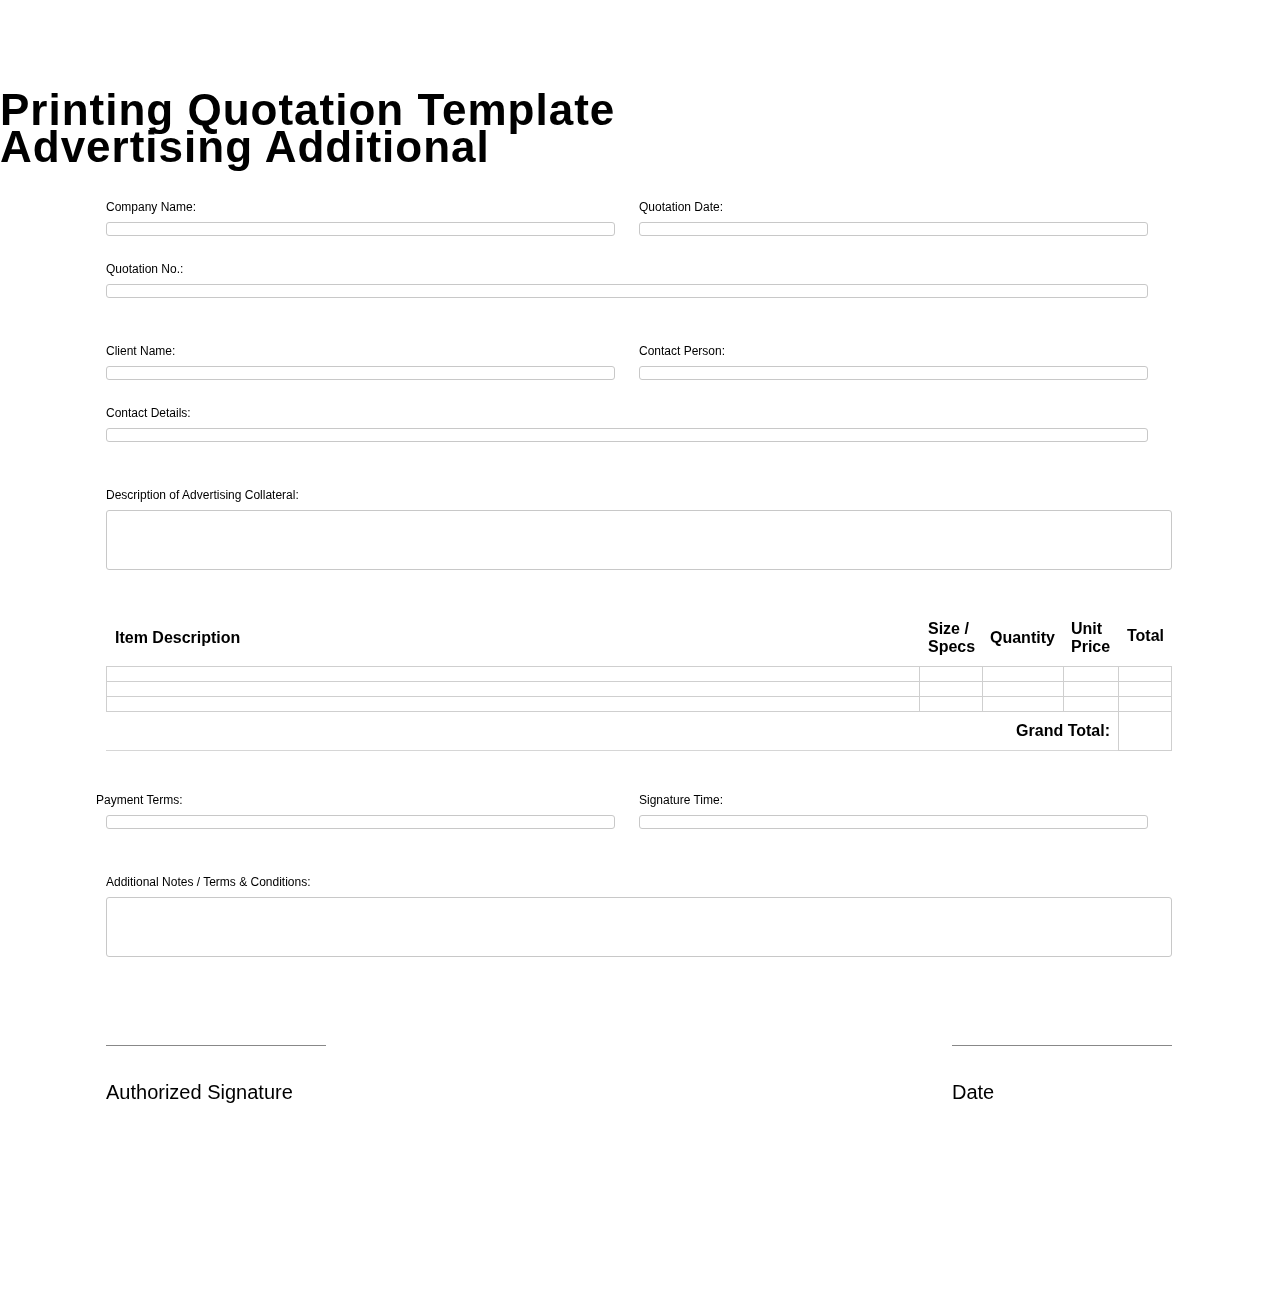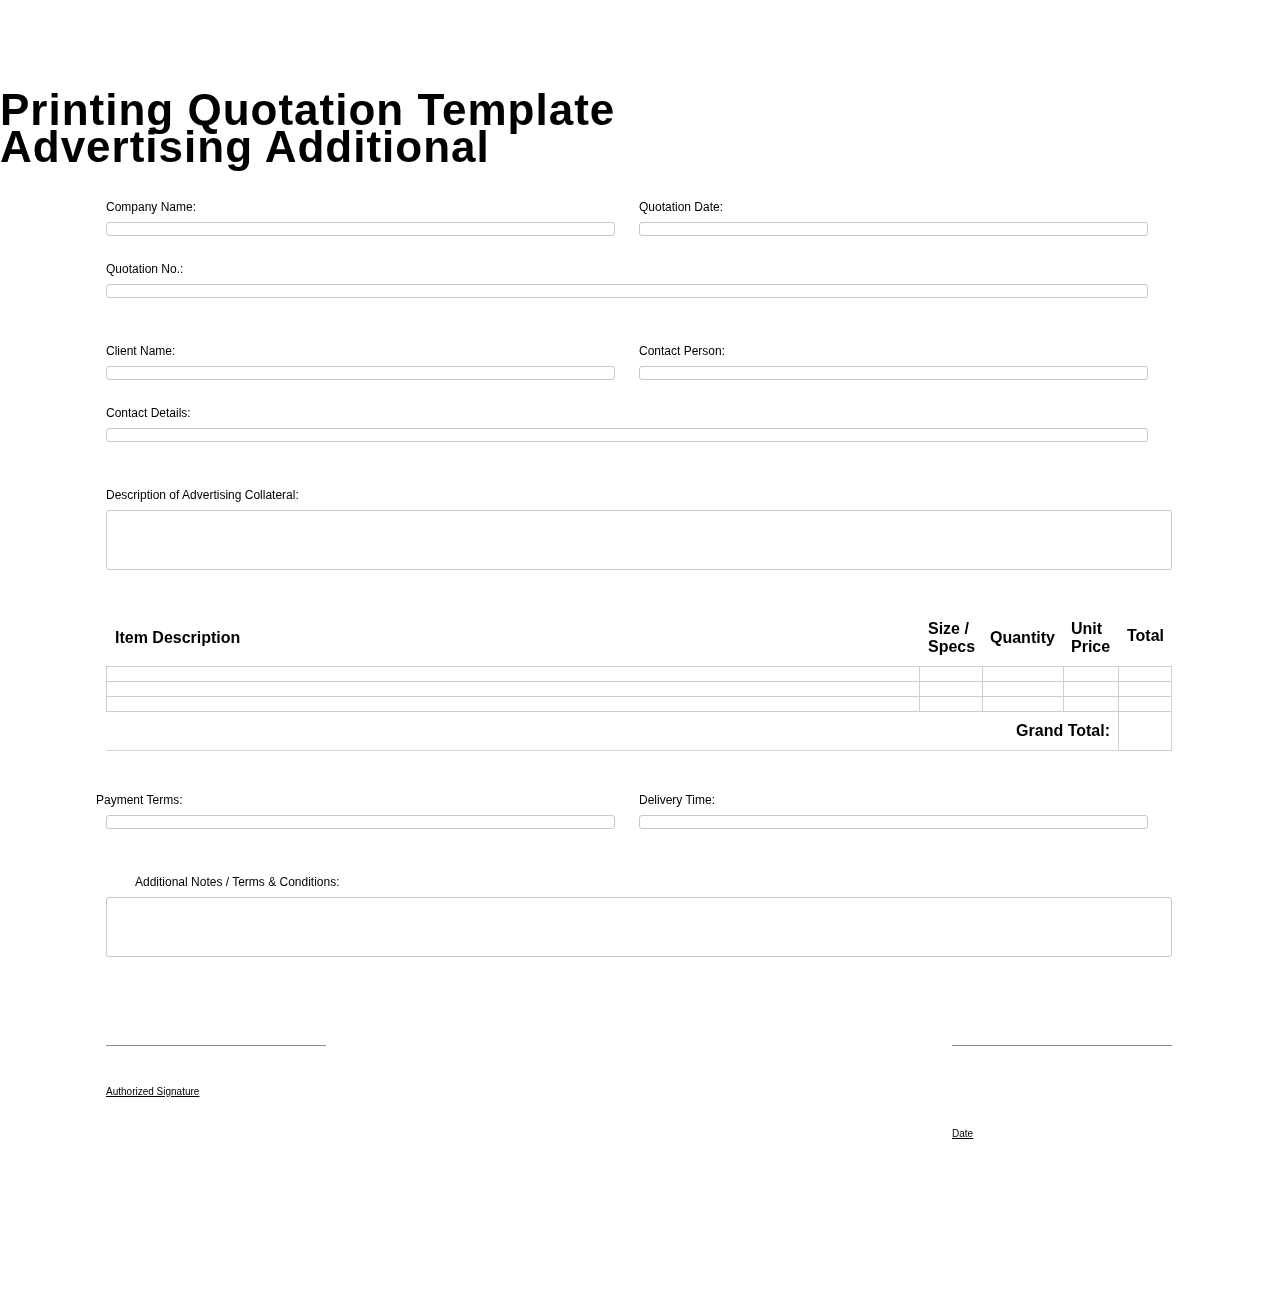--- a/index.html
+++ b/index.html
@@ -4,21 +4,21 @@
 <style>
   html, body { margin:0; padding:0; background:#fff; }
   body { width:1278px; height:1300px; position:relative; font-family:"Liberation Sans", sans-serif; color:#000; }
   .title { position:absolute; left:0; width:1244px; text-align:left; font-weight:bold; font-size:44px; letter-spacing:1px; line-height:37px; }
   .lbl { position:absolute; font-size:12px; line-height:18px; }
   .inp { position:absolute; height:14px; border:1px solid #c8c8c8; border-radius:3px; box-sizing:border-box; background:#fff; }
   .area { position:absolute; border:1px solid #c8c8c8; border-radius:3px; box-sizing:border-box; background:#fff; }
   .th { position:absolute; font-weight:bold; font-size:16px; line-height:18px; }
   .cell { position:absolute; border:1px solid #cfcfcf; box-sizing:border-box; }
   .sigline { position:absolute; height:1px; background:#888; }
-  .small { position:absolute; font-size:10px; line-height:16px;text-decoration:underline; }
+  .small { position:absolute; font-size:20px; line-height:16px; }
 </style>
 </head>
 <body>
 
 <div>
   <div class="title" style="top:91px;">Printing Quotation Template</div>
   <div class="title" style="top:128px;">Advertising Additional</div>
 
   <div class="lbl" style="left:106px; top:198px;">Company Name:</div>
   <div class="inp" style="left:106px; top:222px; width:509px;"></div>
@@ -72,23 +72,23 @@
     <div class="cell" style="left:1063px; top:696px; width:56px; height:16px;"></div>
     <div class="cell" style="left:1118px; top:696px; width:54px; height:16px;"></div>
   </div>
 
   <div style="position:absolute; left:106px; top:750px; width:1066px; height:1px; background:#d6d6d6;"></div>
   <div class="th" style="left:900px; width:210px; text-align:right; top:722px;">Grand Total:</div>
   <div class="cell" style="left:1118px; top:711px; width:54px; height:40px;"></div>
 
   <div class="lbl" style="left:96px; top:791px;">Payment Terms:</div>
   <div class="inp" style="left:106px; top:815px; width:509px;"></div>
-  <div class="lbl" style="left:639px; top:791px;">Delivery Time:</div>
+  <div class="lbl" style="left:639px; top:791px;">Signature Time:</div>
   <div class="inp" style="left:639px; top:815px; width:509px;"></div>
 
-  <div class="lbl" style="left:106px; top:873px;margin-left:29px;">Additional Notes / Terms &amp; Conditions:</div>
+  <div class="lbl" style="left:106px; top:873px;">Additional Notes / Terms &amp; Conditions:</div>
   <div class="area" style="left:106px; top:897px; width:1066px; height:60px;"></div>
 
   <div class="sigline" style="left:106px; top:1045px; width:220px;"></div>
   <div class="small" style="left:106px; top:1084px;">Authorized Signature</div>
   <div class="sigline" style="left:952px; top:1045px; width:220px;"></div>
-  <div class="small" style="left:952px; top:1084px;margin-top:42px;">Date</div>
+  <div class="small" style="left:952px; top:1084px;">Date</div>
 </div>
 
 </body></html>

